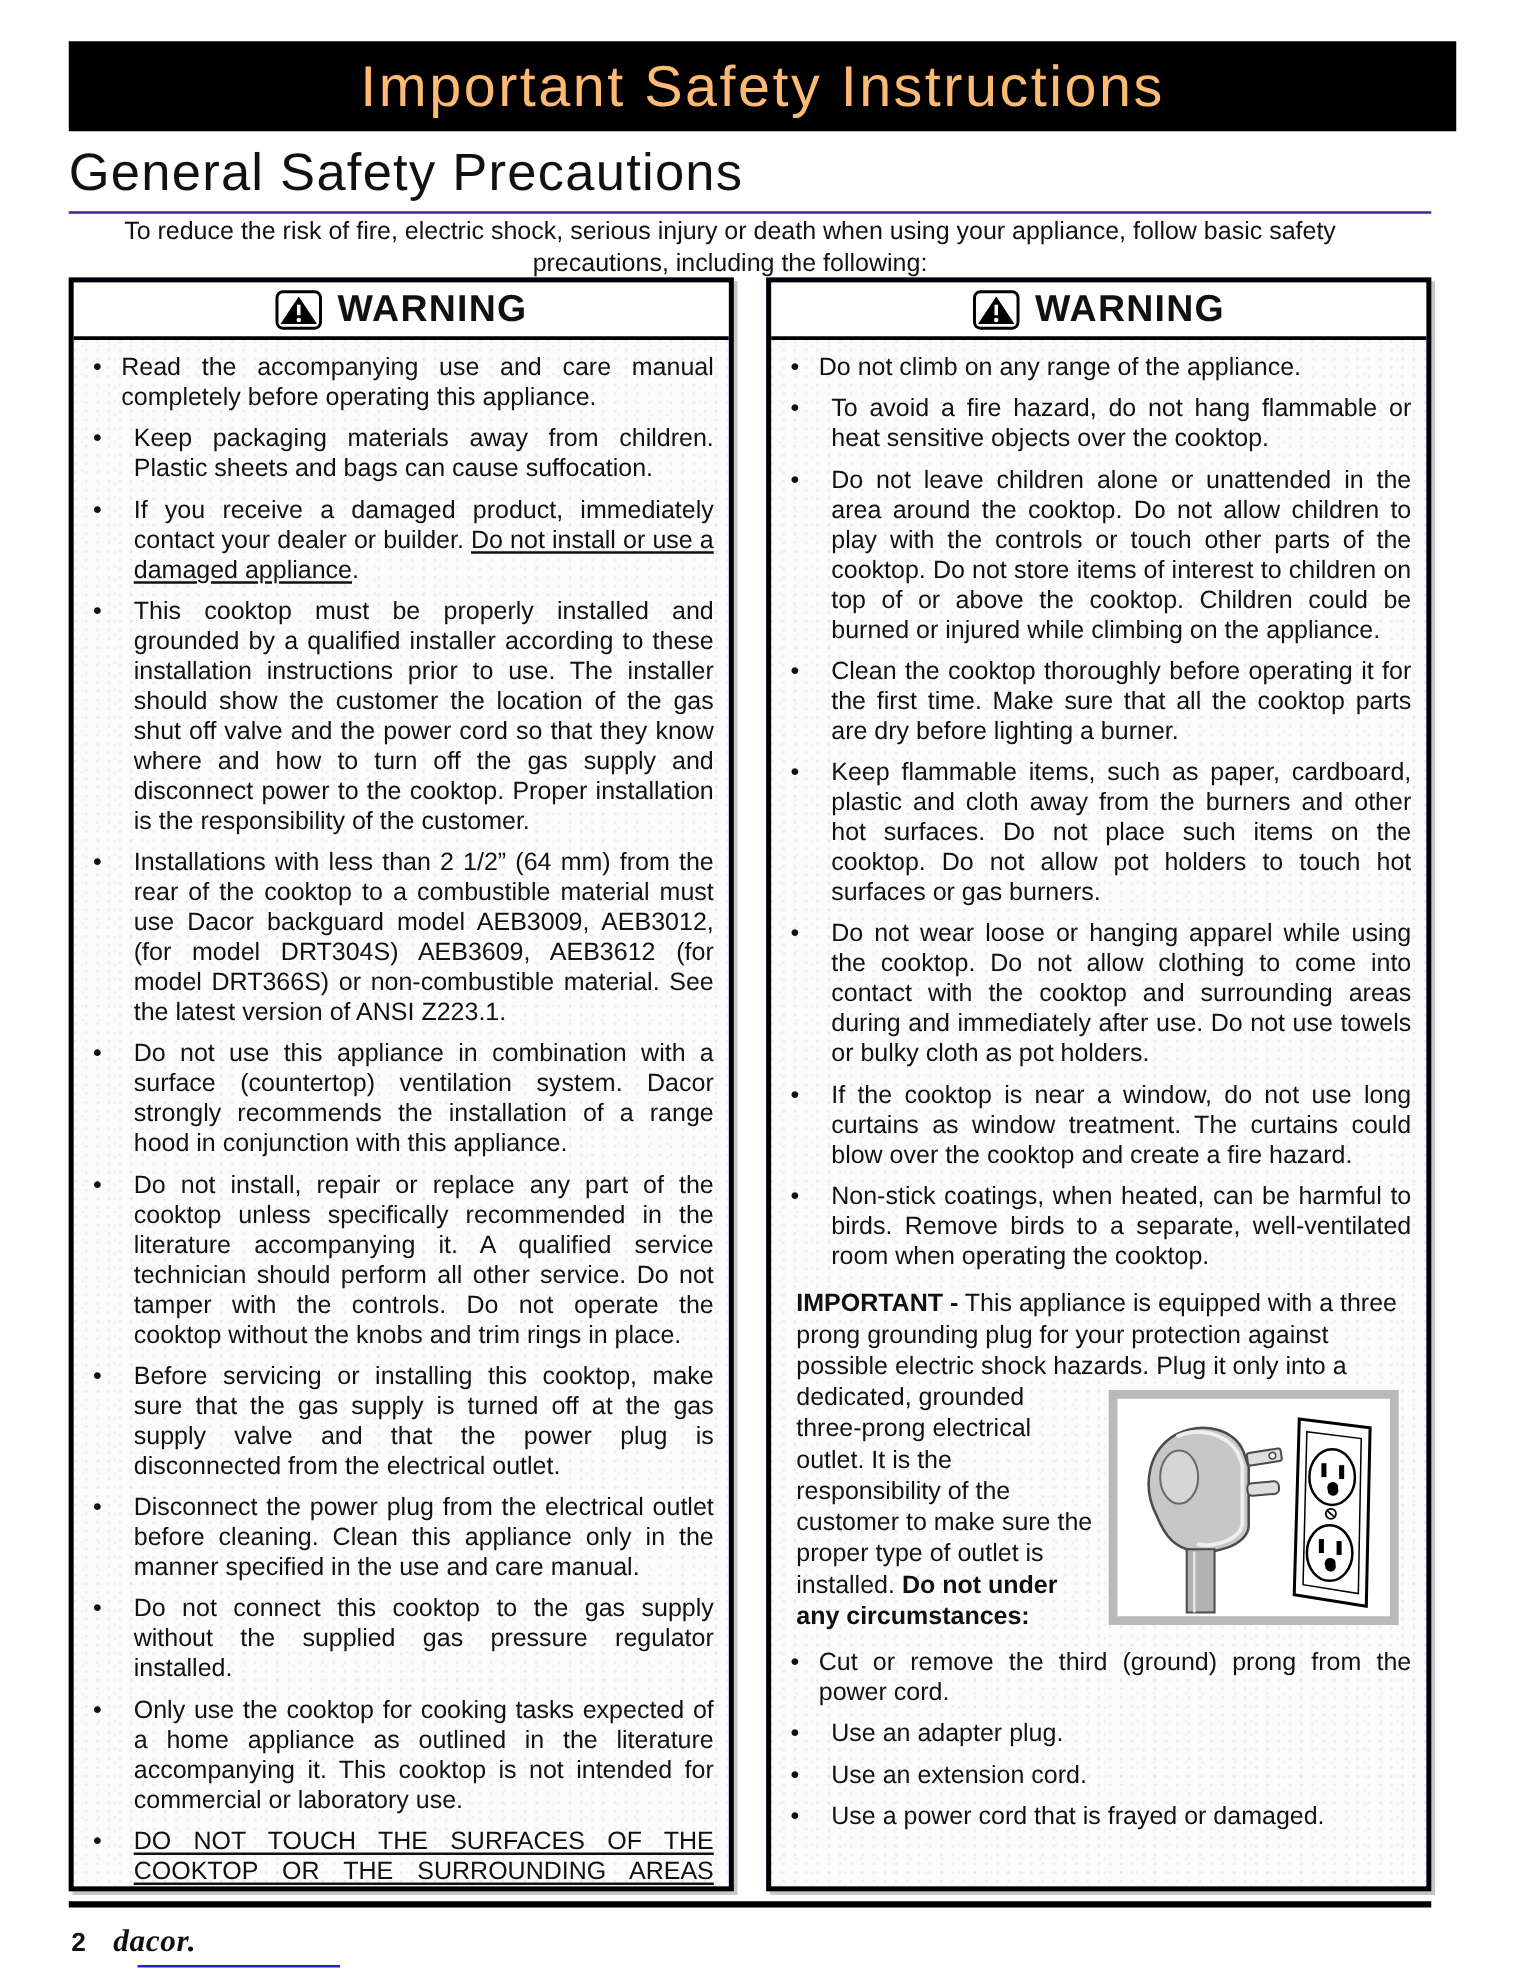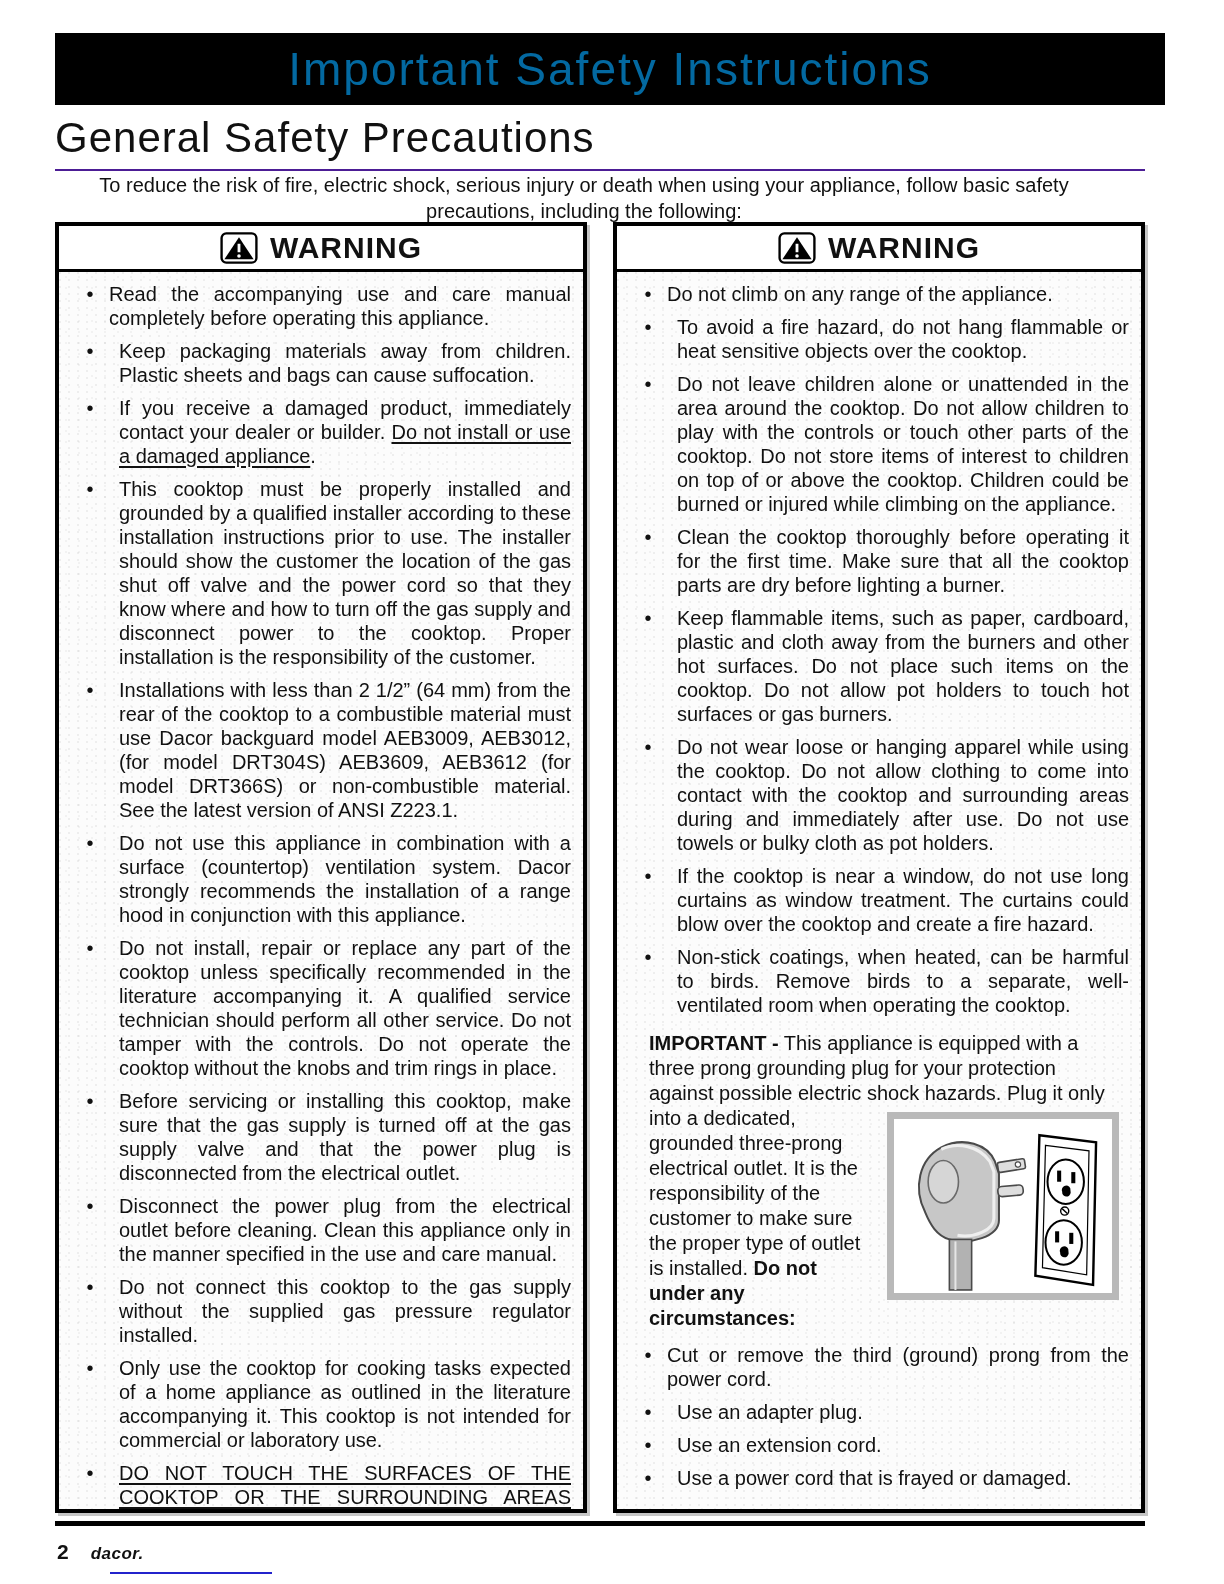--- a/index.html
+++ b/index.html
@@ -1,21 +1,21 @@
 <!DOCTYPE html>
 <html><head>
 <meta charset="utf-8">
 <style>
   * { margin:0; padding:0; box-sizing:border-box; }
   html,body { background:#fff; }
   body { width:1224px; height:1584px; font-family:"Liberation Sans", sans-serif; color:#111; position:relative; overflow:hidden; }
 
   .title-bar {
     position:absolute; left:55px; top:33px; width:1110px; height:72px;
-    background:#000; color:#0369a1; display:flex; align-items:center; justify-content:center;
+    background:#000; color:#fdba74; display:flex; align-items:center; justify-content:center;
     font-size:46px; font-weight:400; letter-spacing:2px;
   }
 
   .section-heading {
     position:absolute; left:55px; top:114px; width:1090px;
     font-size:42px; font-weight:400; letter-spacing:1px;
     padding-bottom:7px; border-bottom:2px solid #4c1d95;
   }
 
   .intro {
@@ -30,21 +30,21 @@
   .wbox {
     width:532px; border:4px solid #000; background:#8b5cf6;
     box-shadow:3px 3px 0 #c6c6c6; display:flex; flex-direction:column;
   }
   .wbox-header {
     flex:0 0 46px; border-bottom:3px solid #000; background:#fff;
     display:flex; align-items:center; justify-content:center; gap:12px;
     font-weight:bold; font-size:30px; letter-spacing:1px;
   }
   .wbox-body {
-    flex:1; overflow:hidden; padding:10px 12px 8px 12px;
+    flex:1; overflow:hidden; padding:10px 12px 8px 0;
     background:
       radial-gradient(circle at 1px 1px, rgba(0,0,0,0.055) 1px, transparent 1.3px) 0 0/9px 7px,
       radial-gradient(circle at 3px 2px, rgba(0,0,0,0.04) 1px, transparent 1.3px) 4px 3px/13px 11px,
       #fcfcfc;
   }
 
   .bullet { display:flex; }
   .bullet + .bullet { margin-top:9px;gap:10px; }
   .dot { flex:0 0 38px; font-size:20px; line-height:24px; text-align:center; }
   .dot::before { content:"\2022"; }
@@ -56,21 +56,21 @@
   .plug-figure {
     float:right; width:232px; height:188px; margin:6px 0 4px 10px;
     border:7px solid #b9b9b9; background:#fff;
   }
   .plug-figure svg { width:100%; height:100%; display:block; }
   .important-bullets { clear:both; margin-top:12px; }
 
   .footer-rule { position:absolute; left:55px; top:1521px; width:1090px; height:5px; background:#000; }
   .footer { position:absolute; left:57px; top:1540px; display:flex; align-items:baseline; gap:22px; }
   .pageno { font-size:21px; font-weight:bold; }
-  .brand { font-size:17px; font-weight:bold; font-style:italic; letter-spacing:0.5px; font-family:Liberation Sans, sans-serif; }
+  .brand { font-size:25px; font-weight:bold; font-style:italic; letter-spacing:0.5px; font-family:Liberation Serif, serif; }
   .blue-line { position:absolute; left:110px; top:1572px; width:162px; height:2px; background:#2323cc; }
 
   .warn-icon { width:38px; height:32px; display:block; }
 </style>
 </head>
 <body>
 
 <div class="title-bar">
   <span>Important Safety Instructions</span>
 </div>

